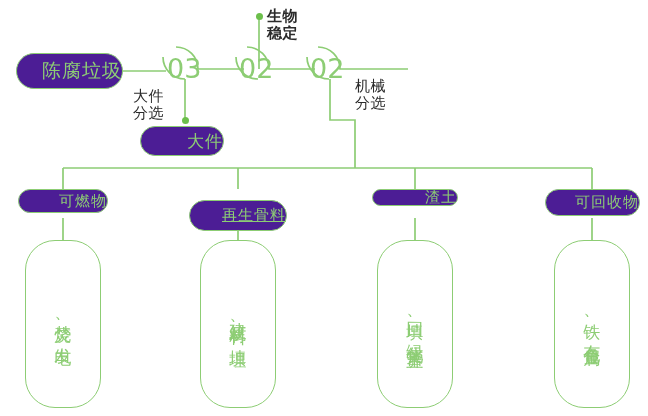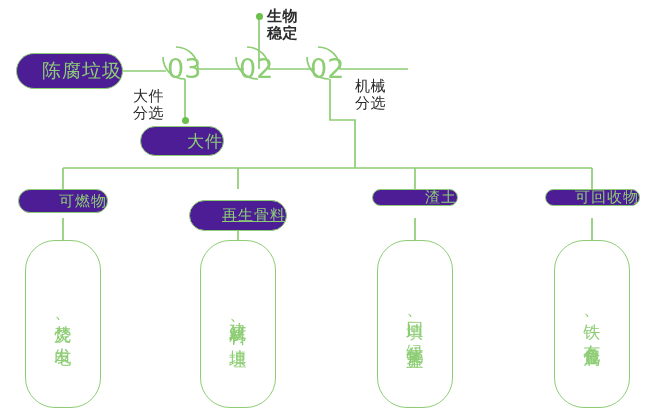--- a/index.html
+++ b/index.html
@@ -140,21 +140,21 @@
 
   <div class="pill small" style="left:18px;top:189px;width:90px;height:24px;">
     <span>可燃物</span>
   </div>
   <div class="pill small" style="left:189px;top:200px;width:98px;height:31px;text-decoration:underline;">
     <span>再生骨料</span>
   </div>
   <div class="pill small" style="left:372px;top:189px;width:86px;height:17px;">
     <span>渣土</span>
   </div>
-  <div class="pill small" style="left:545px;top:189px;width:95px;height:17px;font-family:Liberation Mono, monospace;">
+  <div class="pill small" style="left:545px;top:189px;width:95px;height:27px;font-family:Liberation Mono, monospace;">
     <span>可回收物</span>
   </div>
 
   <div class="vbox" style="left:25px;top:240px;width:76px;height:168px;">
     <span class="vtext">焚烧、发电</span>
   </div>
   <div class="vbox" style="left:200px;top:240px;width:76px;height:168px;">
     <span class="vtext">建筑材料、填埋</span>
   </div>
   <div class="vbox" style="left:377px;top:240px;width:76px;height:168px;">

